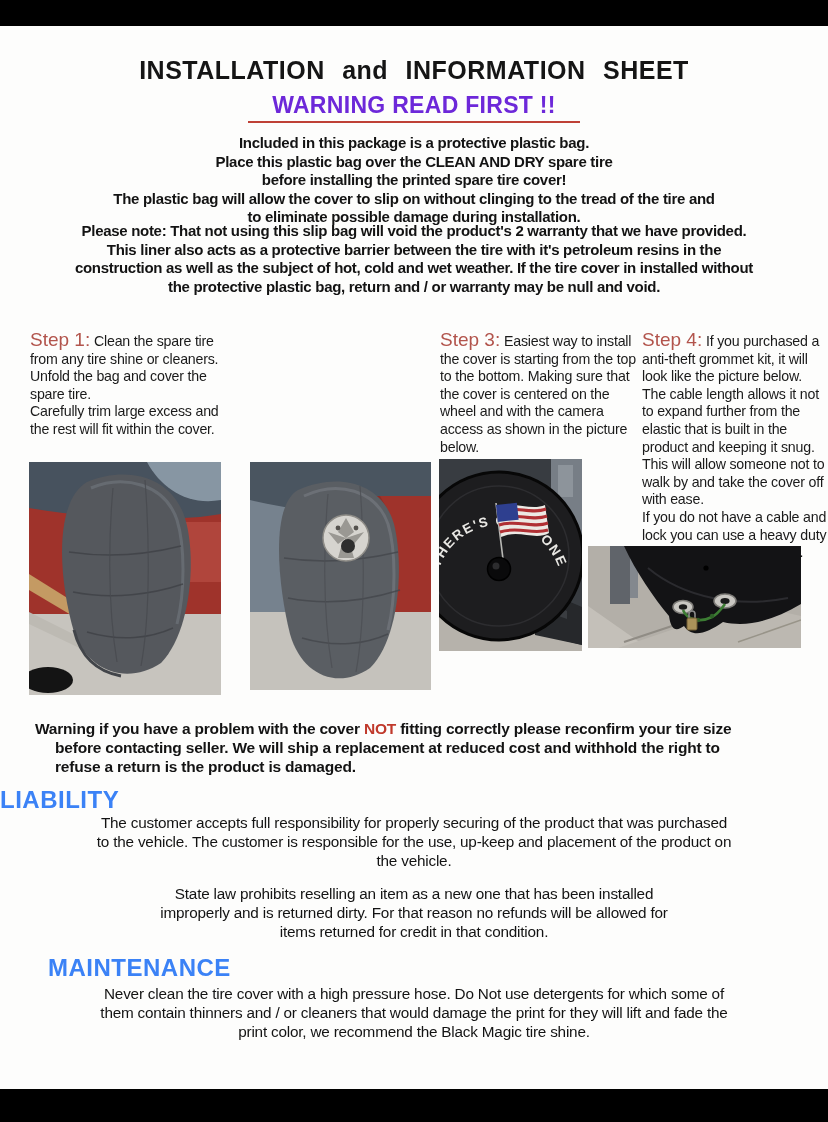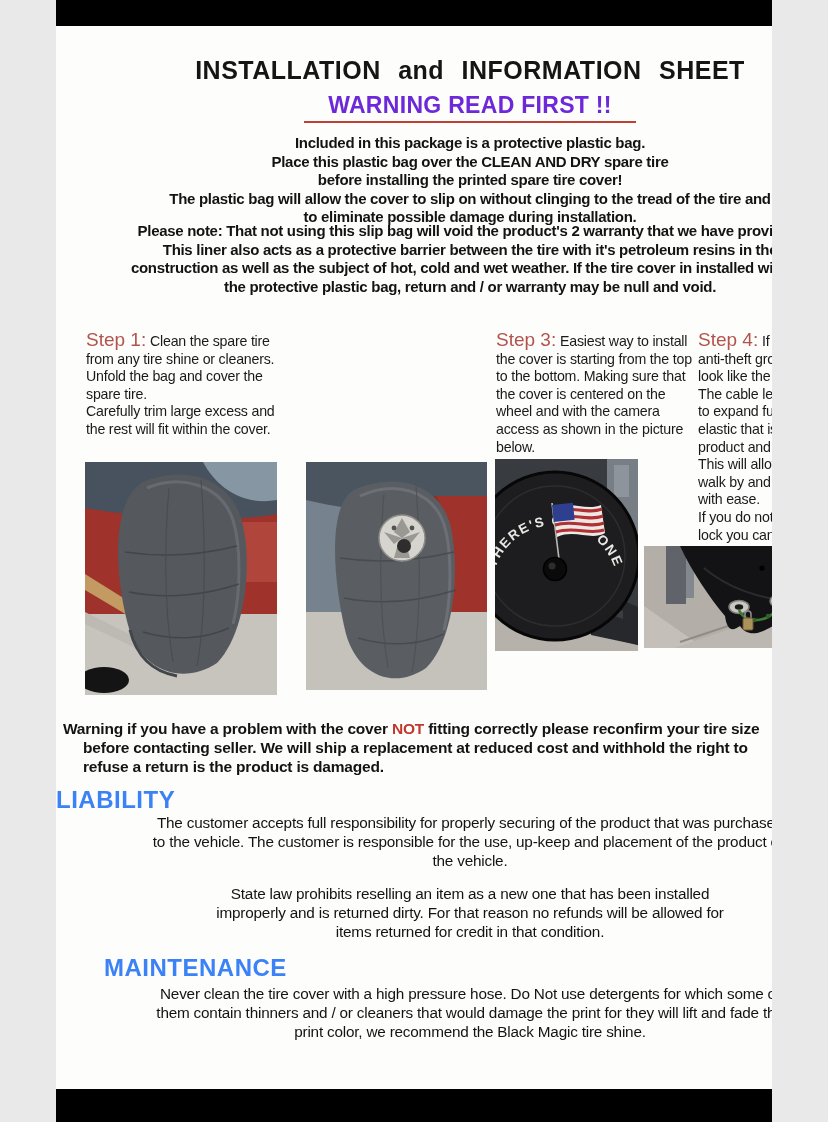--- a/index.html
+++ b/index.html
@@ -1,17 +1,17 @@
 <!DOCTYPE html>
 <html><head>
 <meta charset="utf-8">
 <style>
   html,body{margin:0;padding:0;background:#e9e9e9;}
   .page{
-    position:relative; width:716px; height:1122px; margin:0 auto;
+    position:relative; width:828px; height:1122px; margin:0 auto;
     background:#fdfdfc; overflow:hidden;
     font-family:"Liberation Sans", sans-serif; color:#111;
   }
   .bar{position:absolute;left:0;width:828px;background:#000;}
   .bar-top{top:0;height:26px;}
   .bar-bottom{top:1089px;height:33px;}
 
   .page-title{
     position:absolute; top:56px; left:0; width:828px;
     text-align:center; font-size:25px; font-weight:bold;
@@ -46,21 +46,21 @@
 
   .photo{position:absolute; line-height:0;}
   .photo-1{left:29px;  top:462px;}
   .photo-2{left:250px; top:462px;}
   .photo-3{left:439px; top:459px;}
   .photo-4{left:588px; top:546px;}
   .photo svg{display:block;}
 
   .fit-warning{
     position:absolute; top:720px; left:0; width:800px;
-    padding-left:27px; padding-right:15px; text-indent:-20px;
+    padding-left:55px; padding-right:15px; text-indent:-20px;
     font-size:15.5px; font-weight:bold; line-height:18.8px;
     letter-spacing:-0.2px; white-space:pre-line; color:#131313;
     box-sizing:border-box;
   }
   .fit-warning .not-red{color:#c0392b;}
 
   .section-heading{
     position:absolute; left:0; width:828px; text-align:left;
     font-size:24px; font-weight:bold; color:#3b82f6; letter-spacing:.5px;
   }

